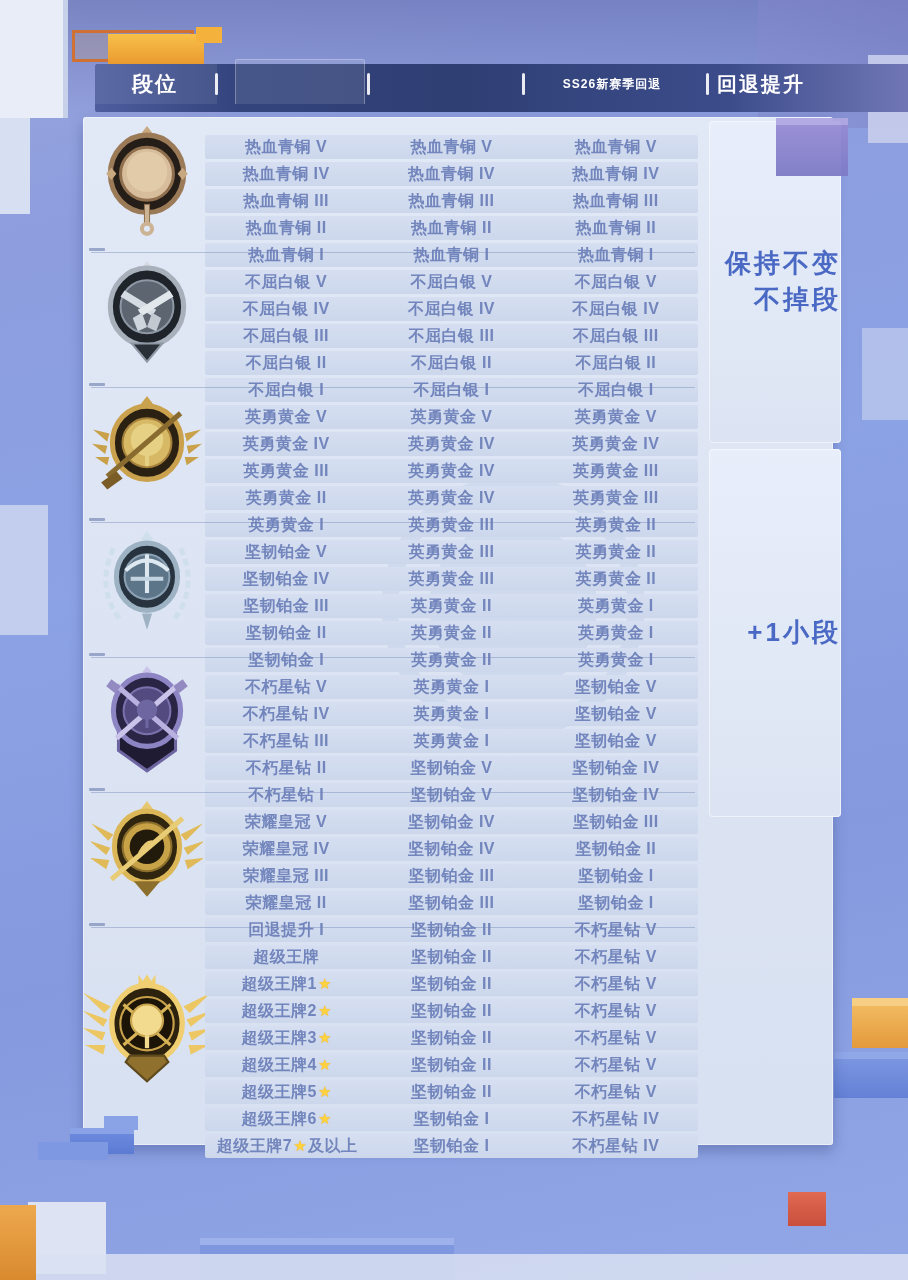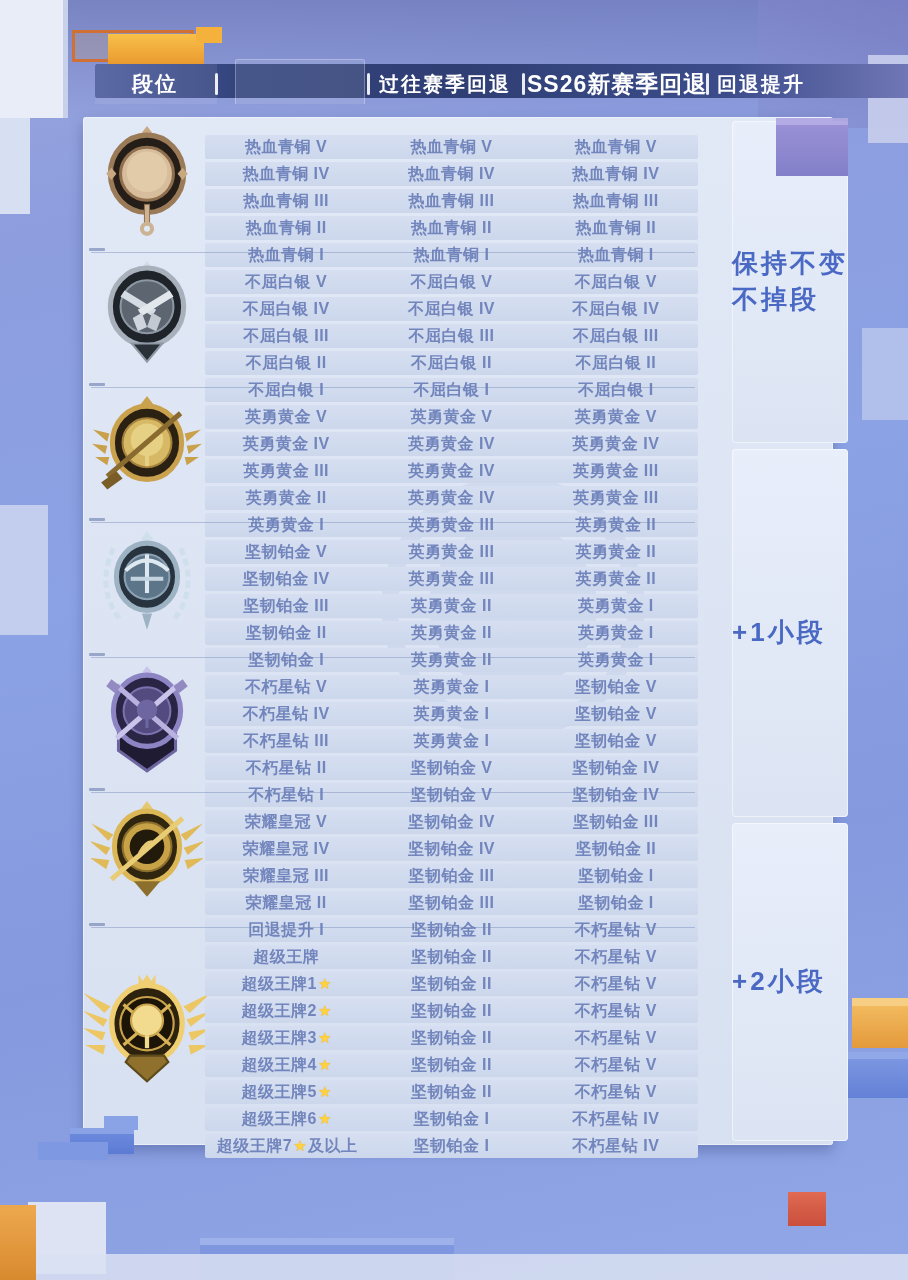--- a/index.html
+++ b/index.html
@@ -26,49 +26,49 @@
   .cubePaleBL{left:28px;top:1202px;width:78px;height:72px;background:#dde3f3;}
   .cubeRed{left:788px;top:1192px;width:38px;height:34px;background:linear-gradient(180deg,#e06a52,#c94f3c);}
   .bottomStrip{left:0;top:1254px;width:908px;height:26px;background:#d9e0f1;opacity:.85;}
 
   
   .tabOutline{left:72px;top:30px;width:122px;height:32px;border:3px solid #cf7034;background:rgba(235,165,75,.18);z-index:4;}
   .tabFill{left:108px;top:34px;width:96px;height:30px;background:linear-gradient(180deg,#f8c049,#ea9a2f);z-index:5;}
   .tabStep{left:196px;top:27px;width:26px;height:16px;background:#f4b23c;z-index:5;}
 
   
-  .hbar{position:absolute;left:95px;top:64px;width:813px;height:34px;z-index:4;border-radius:2px 0 0 2px;
+  .hbar{position:absolute;left:95px;top:64px;width:813px;height:48px;z-index:4;border-radius:2px 0 0 2px;
     background:linear-gradient(90deg,#4d5d9e 0%,#33437c 18%,#2f3f74 45%,#3c4c8b 78%,#7177b6 100%);}
   .hbar .glowL{position:absolute;left:0;top:0;width:122px;height:40px;background:rgba(255,255,255,.08);}
   .htab{position:absolute;left:140px;top:-5px;width:130px;height:45px;background:rgba(255,255,255,.10);
     border:1px solid rgba(255,255,255,.28);border-bottom:none;border-radius:3px 3px 0 0;}
   .hl{position:absolute;top:0;height:40px;line-height:40px;text-align:center;color:#fff;font-weight:800;
     font-size:21px;letter-spacing:2px;white-space:nowrap;}
   .hl1{left:5px;width:110px;} .hl2{left:140px;width:130px;} .hl3{left:283px;width:134px;font-size:20px;}
-  .hl4{left:432px;width:170px;font-size:23px;letter-spacing:1px;} .hl5{left:618px;width:96px;font-size:20px;}
+  .hl4{left:432px;width:170px;font-size:12px;letter-spacing:1px;} .hl5{left:618px;width:96px;font-size:20px;}
   .hsep{position:absolute;top:9px;width:3px;height:22px;background:rgba(255,255,255,.9);border-radius:2px;}
   .hs1{left:120px;} .hs2{left:272px;} .hs3{left:427px;} .hs4{left:611px;}
 
   
   .panel{position:absolute;left:83px;top:117px;width:750px;height:1028px;z-index:2;border-radius:3px;
     background:linear-gradient(180deg,#e1e8f6,#d8e1f1);box-shadow:0 6px 14px rgba(45,60,120,.35),inset 0 0 0 1px rgba(255,255,255,.45);}
   .watermark{position:absolute;left:290px;top:330px;width:280px;height:320px;opacity:.07;}
   .sec{position:relative;height:135px;}
   .sec.tall{height:253px;}
   .rows{position:absolute;left:122px;top:18px;width:493px;}
   .row{height:24px;margin-bottom:3px;display:flex;align-items:center;border-radius:2px;
     background:linear-gradient(180deg,#d6dff1,#ccd7ec);}
   .row .c{flex:1;text-align:center;font-size:16px;font-weight:700;color:#7285bc;letter-spacing:.5px;white-space:nowrap;}
   .star{color:#ffd23e;font-size:15px;margin:0 1px;text-shadow:0 0 1px #d99a2b;}
   .divi{position:absolute;left:8px;width:604px;height:1px;background:rgba(108,128,178,.4);}
   .divi::before{content:"";position:absolute;left:-2px;top:-4px;width:16px;height:3px;background:rgba(95,115,165,.55);border-radius:1px;}
   .medal{position:absolute;left:8px;width:112px;height:124px;}
   .medal.big{left:0;width:128px;height:140px;}
-  .rcell{position:absolute;left:649px;width:116px;border-radius:4px;display:flex;flex-direction:column;
-    align-items:flex-start;justify-content:center;gap:2px;
+  .rcell{position:absolute;left:626px;width:132px;border-radius:4px;display:flex;flex-direction:column;
+    align-items:flex-end;justify-content:center;gap:2px;
     background:linear-gradient(180deg,#e8eefa,#dce4f3);box-shadow:inset 0 0 0 1px rgba(255,255,255,.5);}
   .rcell .rl{font-size:26px;font-weight:800;color:#4a69c4;letter-spacing:3px;line-height:1.3;white-space:nowrap;}
 </style>
 </head>
 <body>
 
 <div class="stage">
 
   <div class="d topband"></div>
   <div class="d slabTL1"></div>
@@ -92,21 +92,20 @@
   <div class="d tabOutline"></div>
   <div class="d tabFill"></div>
   <div class="d tabStep"></div>
 
   <div class="hbar">
     <div class="glowL"></div>
     <div class="htab"></div>
     <div class="hl hl1">段位</div>
     <div class="hsep hs1"></div>
     <div class="hsep hs2"></div>
-    <div class="hl hl3">过往赛季回退</div>
     <div class="hsep hs3"></div>
     <div class="hl hl4">SS26新赛季回退</div>
     <div class="hsep hs4"></div>
     <div class="hl hl5">回退提升</div>
   </div>
 
   <div class="d cubeVio"></div>
 
   <div class="panel">
 
@@ -424,18 +423,15 @@
     <div class="divi" style="top:675px"></div>
     <div class="divi" style="top:810px"></div>
 
     <div class="rcell" style="top:4px;height:322px">
       <div class="rl">保持不变</div>
       <div class="rl">不掉段</div>
     </div>
     <div class="rcell" style="top:332px;height:368px">
       <div class="rl">+1小段</div>
     </div>
-    <div class="rcell" style="top:706px;height:318px">
-      <div class="rl">+2小段</div>
-    </div>
 
   </div>
 </div>
 
 </body></html>

